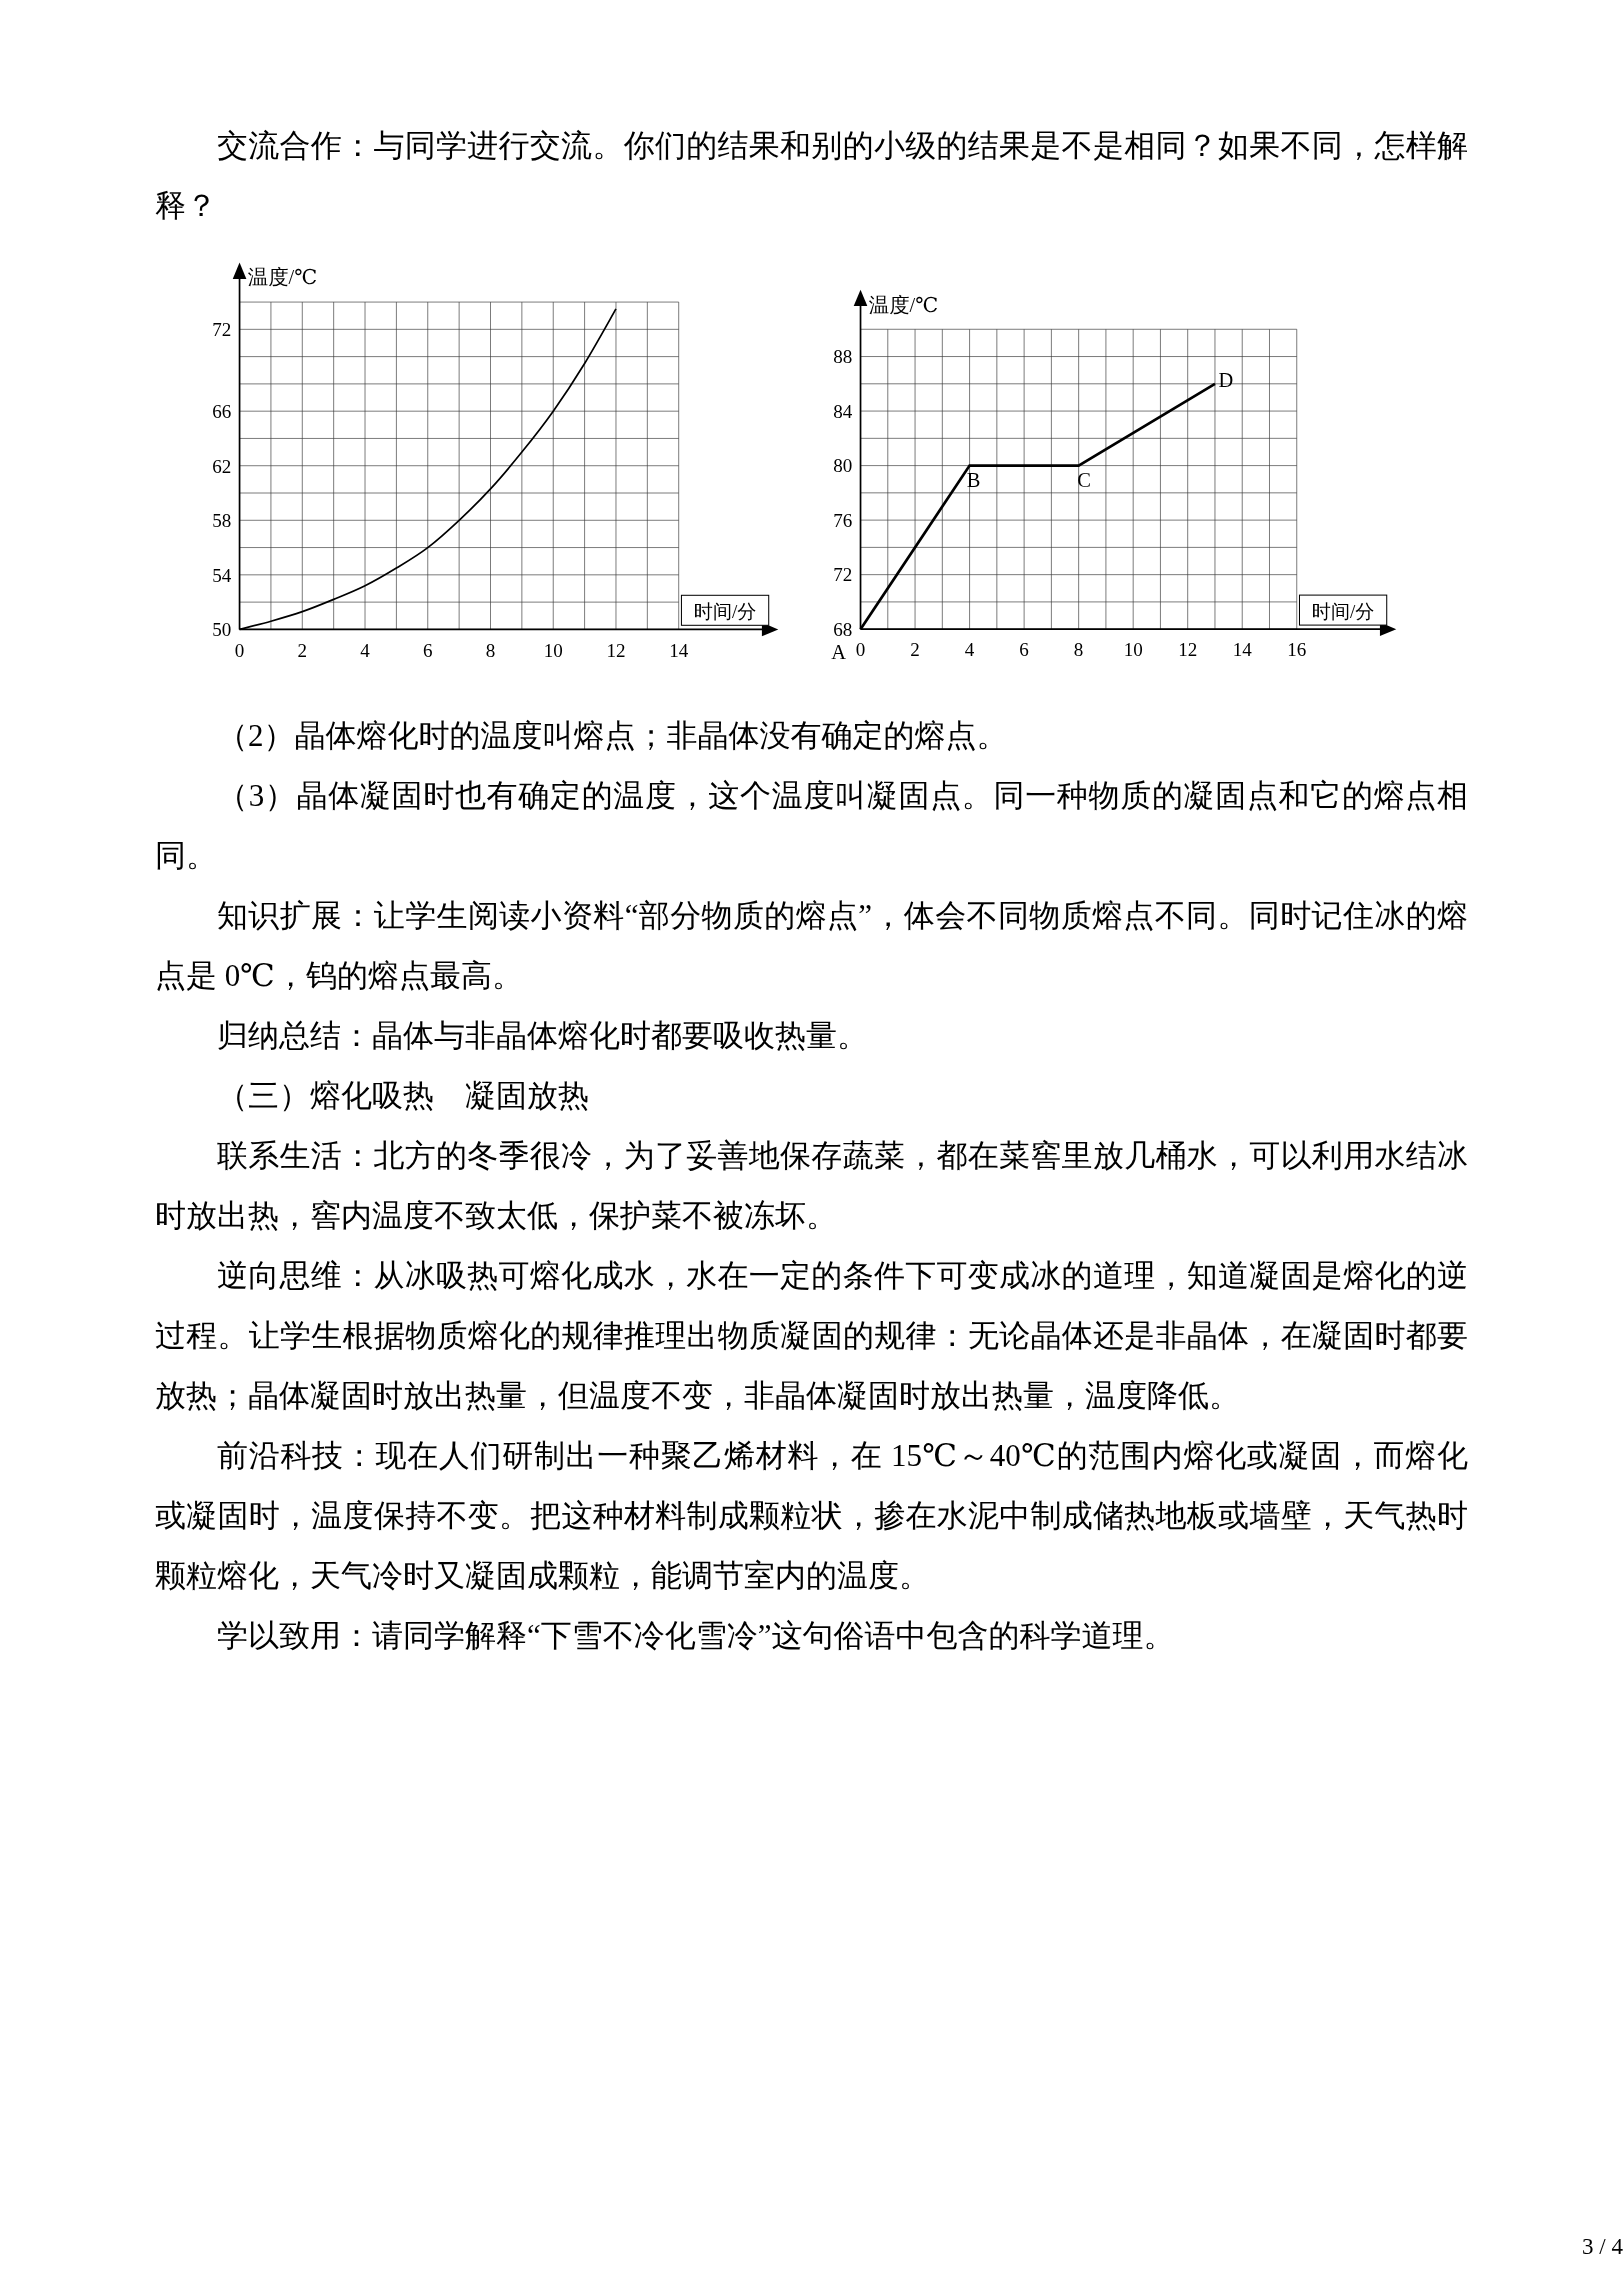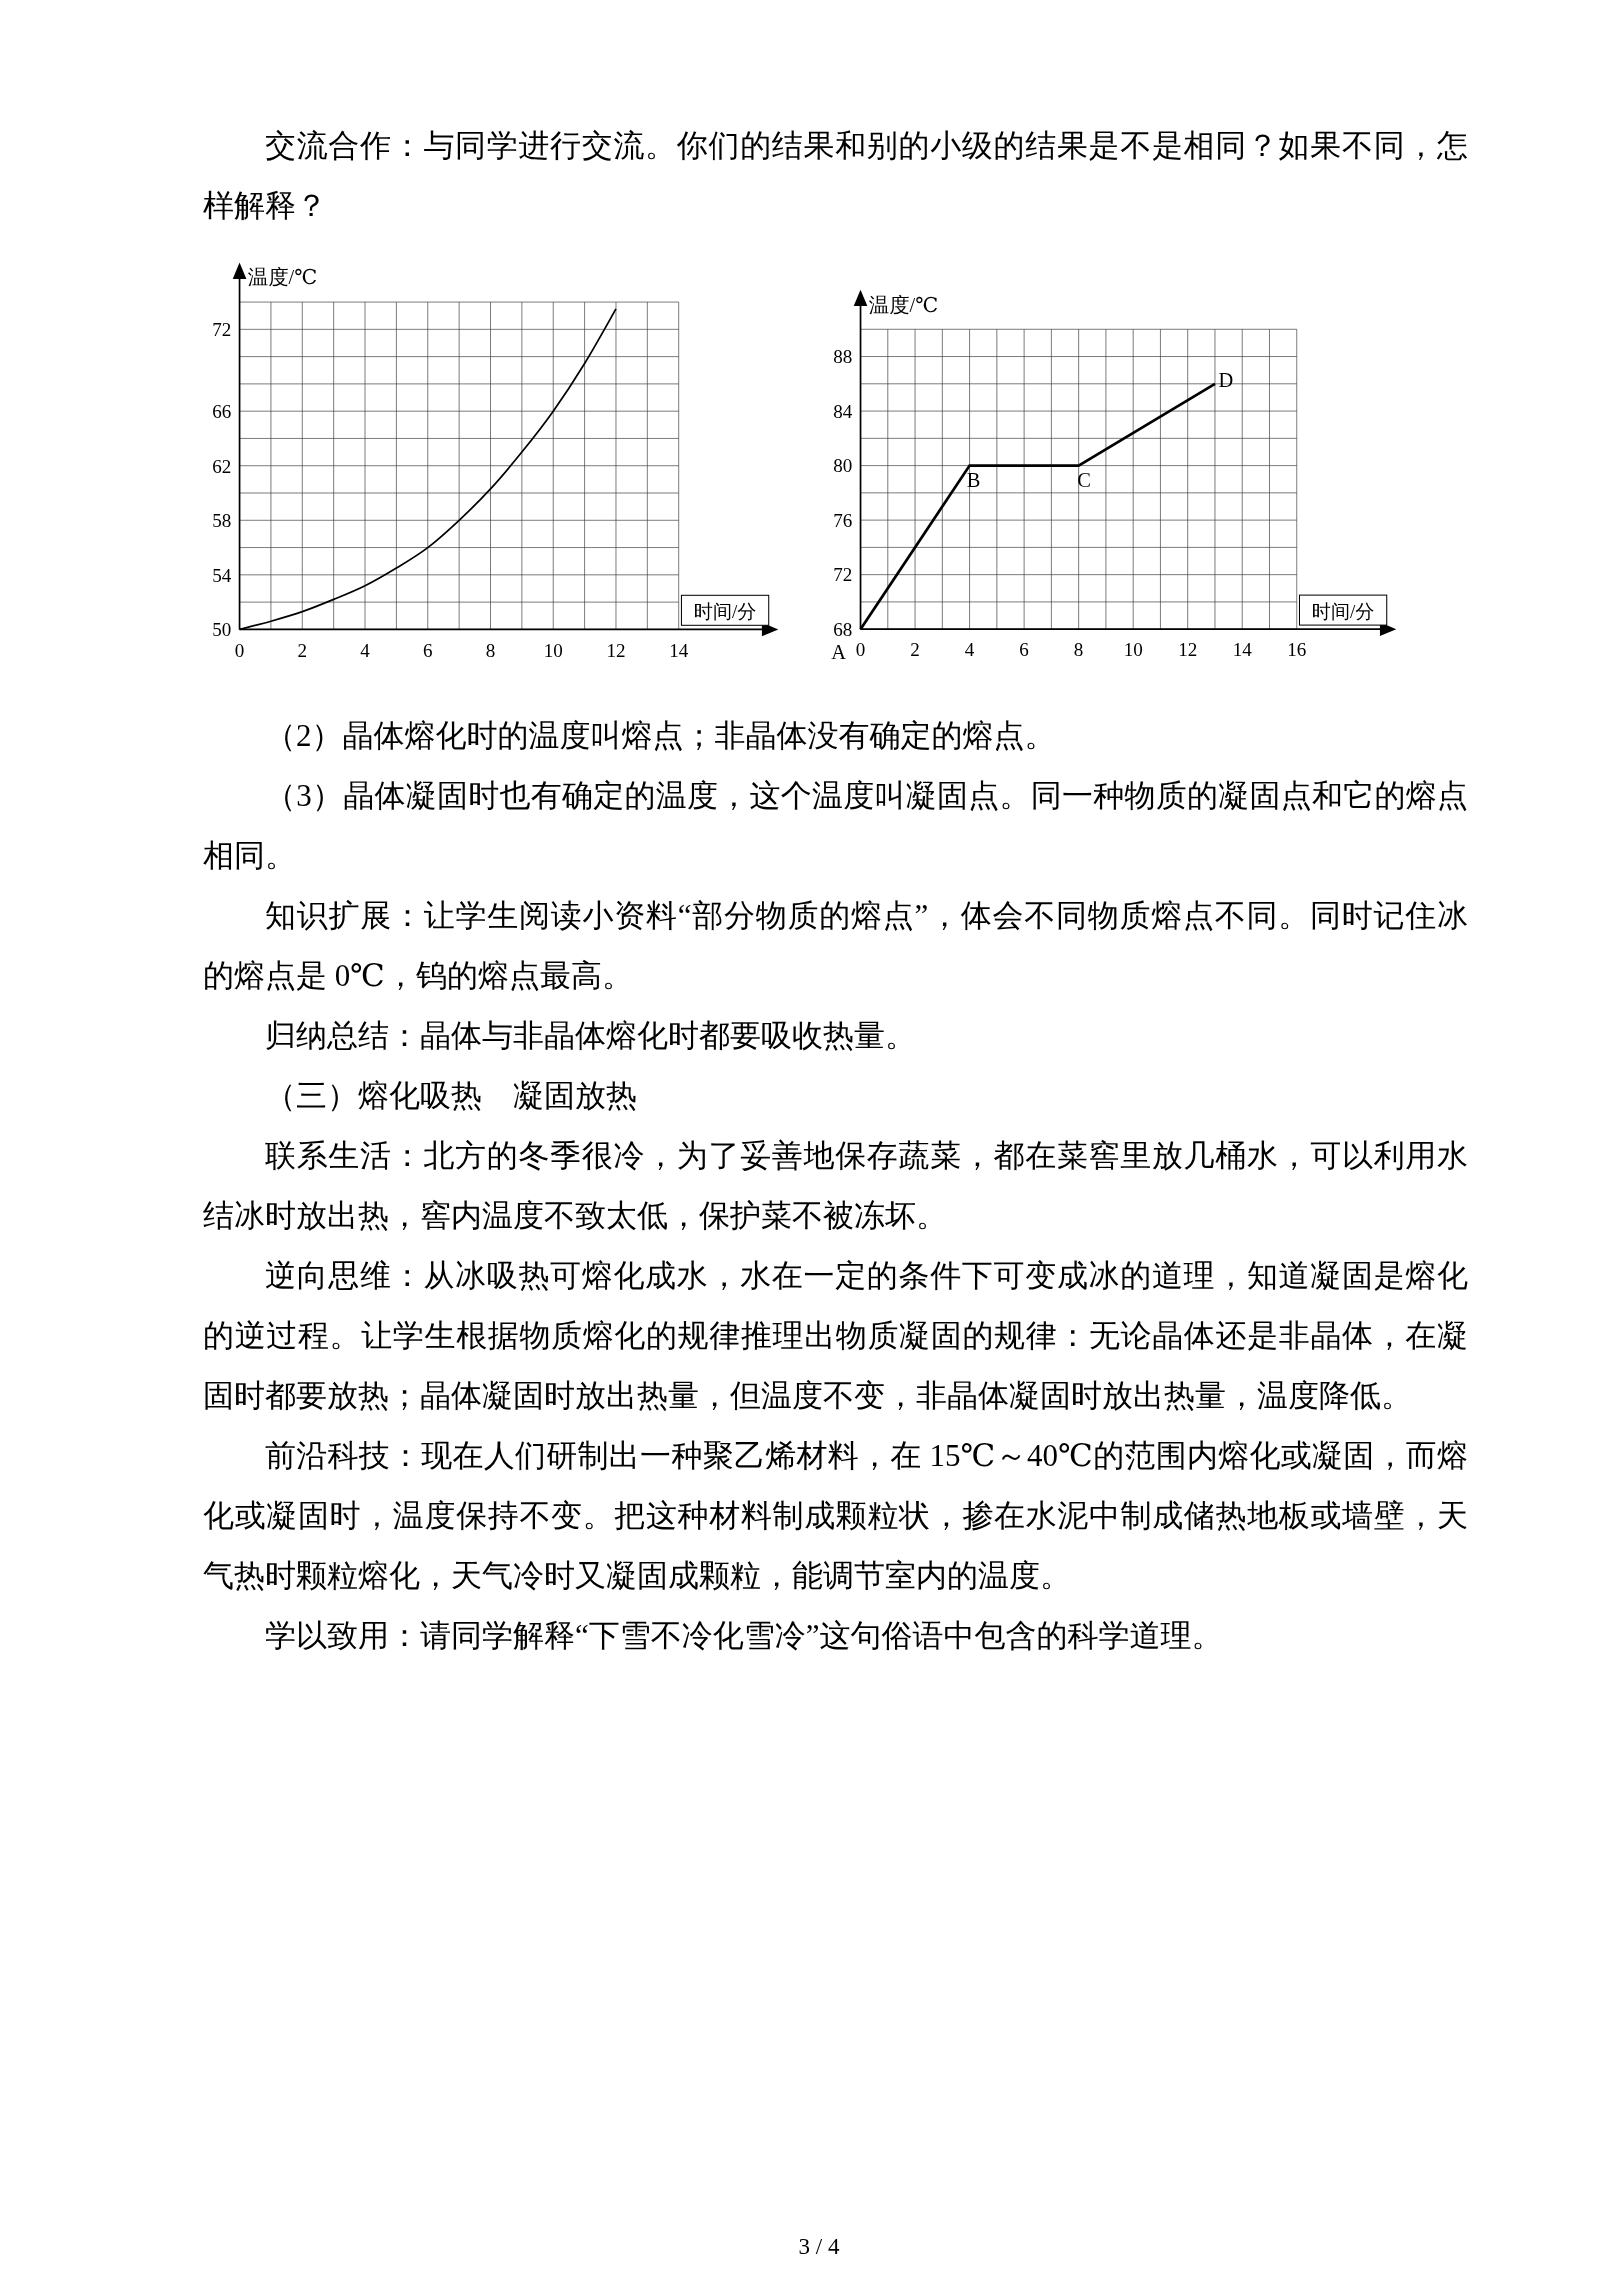--- a/index.html
+++ b/index.html
@@ -7,31 +7,31 @@
   body {
     width:1623px; height:2295px; position:relative; overflow:hidden;
     color:#000;
     font-family:"Liberation Serif","DejaVu Serif",serif;
   }
   .page { position:absolute; inset:0; background:#ffffff; }
   .content {
     position:absolute; left:155px; top:116px; width:1313px;
     font-size:31px; line-height:60px; text-align:justify;
   }
-  .para { text-indent:2em;margin-left:48px; }
+  .para { text-indent:2em; }
   .charts-row {
     display:flex; align-items:flex-end; gap:24.5px;
     margin:20.5px 0 17.7px 30px;
     text-indent:0;
   }
   .chart { flex:none; }
   svg text { font-family:"Liberation Serif","DejaVu Serif",serif; }
   .footer {
     position:absolute; left:0; bottom:35px; width:100%;
-    text-align:center; font-size:23px;padding-left:15px;
+    text-align:right; font-size:23px;padding-left:15px;
   }
 </style>
 </head>
 <body>
 
 <div class="page">
   <div class="content">
     <p class="para">交流合作：与同学进行交流。你们的结果和别的小级的结果是不是相同？如果不同，怎样解释？</p>
 
     <div class="charts-row">

